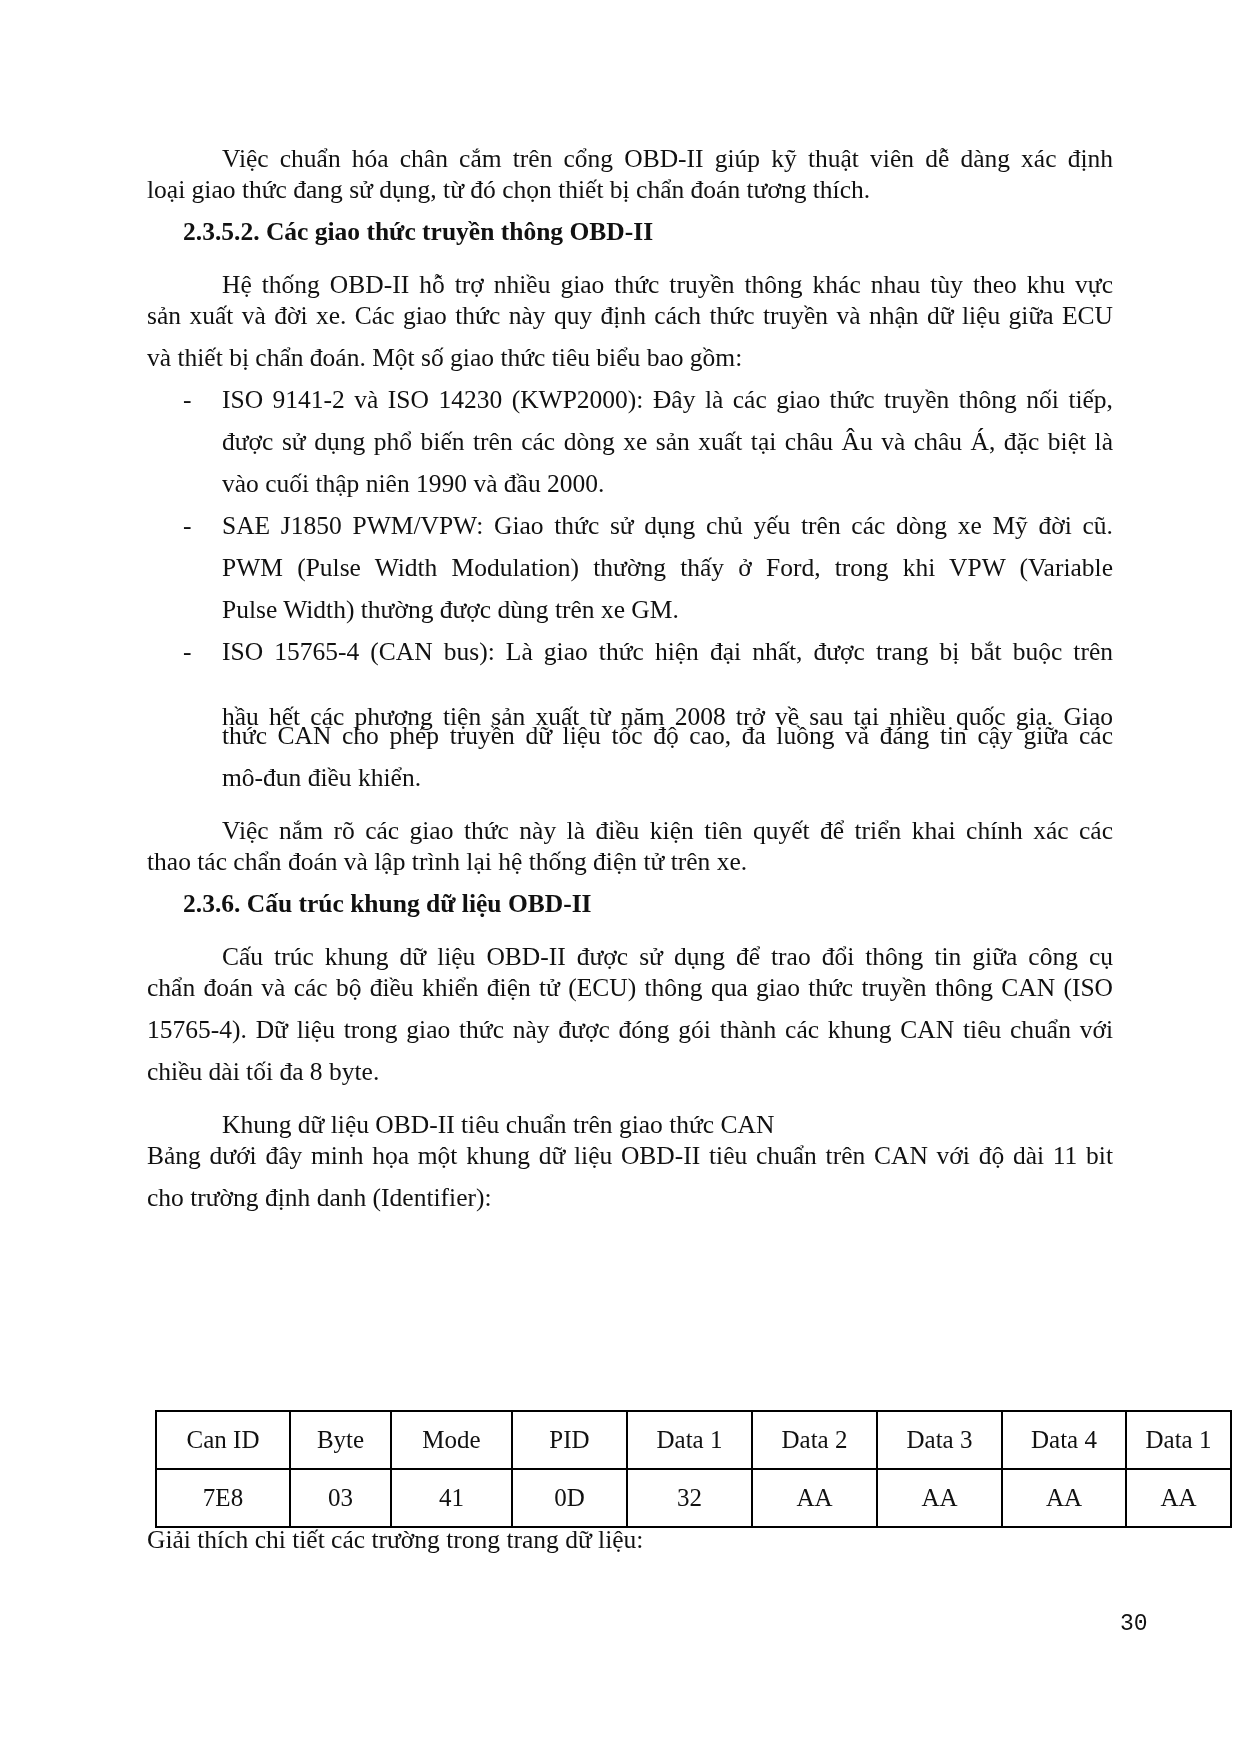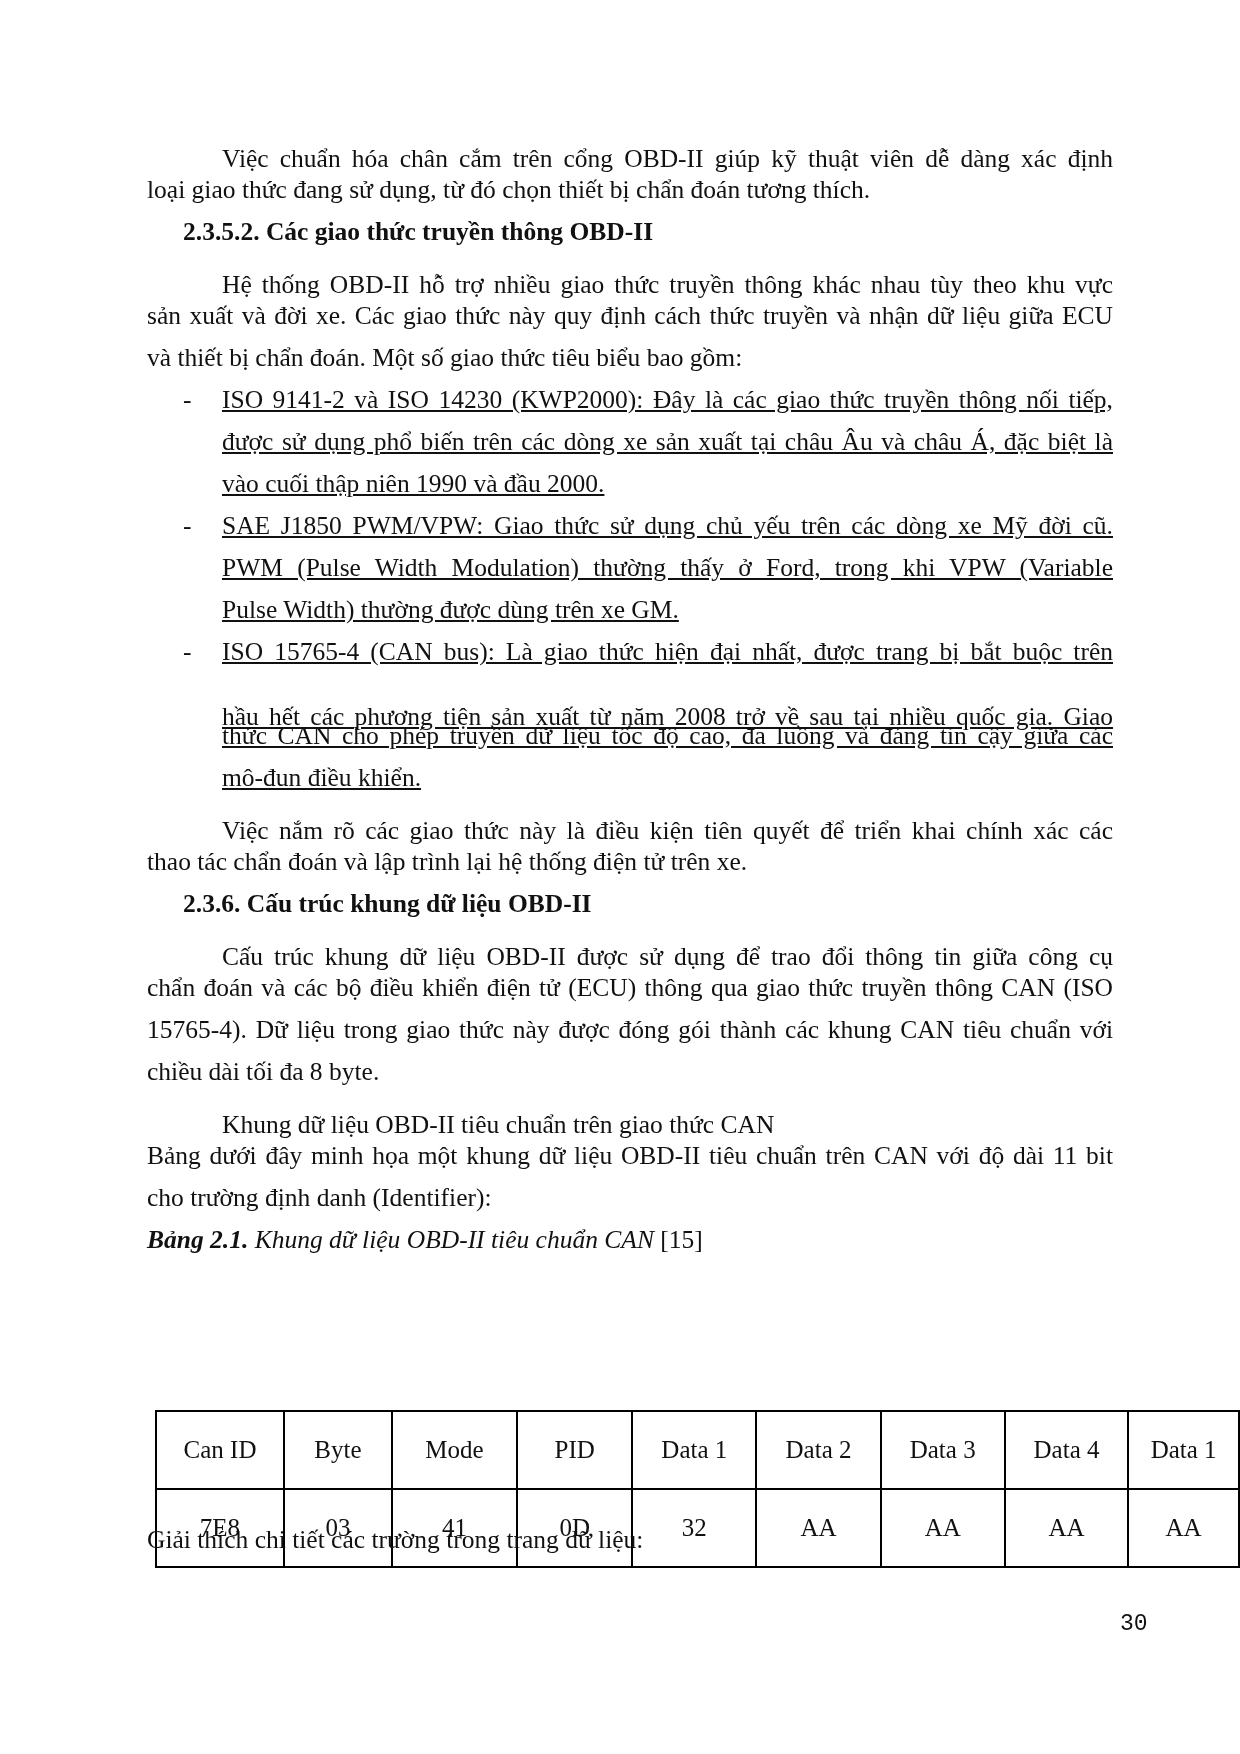--- a/index.html
+++ b/index.html
@@ -2,29 +2,29 @@
 <html><head>
 <meta charset="utf-8">
 <style>
   html, body { margin: 0; padding: 0; background: #ffffff; }
   body { width: 1240px; height: 1754px; position: relative; overflow: hidden;
          font-family: "Liberation Serif", "DejaVu Serif", serif; color: #111; }
   .page { position: absolute; left: 0; top: 0; width: 1240px; height: 1754px; }
   .line { position: absolute; left: 147px; width: 966px; font-size: 25.5px; line-height: 30px; white-space: nowrap; }
   .just { text-align: justify; text-align-last: justify; }
   .indent { left: 222px; width: 891px; margin-top: 11px; }
-  .bullet-text { left: 222px; width: 891px; text-decoration: underline; }
+  .bullet-text { left: 222px; width: 891px; }
   .dash { position: absolute; left: 183px; font-size: 25.5px; line-height: 30px; }
   .heading { font-weight: bold; margin-left: 36px; }
   .caption { font-style: italic; }
   .caption b { font-weight: bold; }
   .caption .ref { font-style: normal; }
   table.can { position: absolute; left: 155px; top: 1410px; border-collapse: collapse;
               font-size: 25px; }
-  table.can td { border: 2px solid #000; text-align: center; height: 44px; padding: 16px; }
+  table.can td { border: 2px solid #000; text-align: center; height: 44px; padding: 6px; }
   .pagenum { position: absolute; left: 1120px; top: 1611px; font-family: Liberation Mono, monospace; font-size: 23px; }
 </style>
 </head>
 <body>
 
 <div class="page">
 
   <div class="line indent just" style="top:133px">Việc chuẩn hóa chân cắm trên cổng OBD-II giúp kỹ thuật viên dễ dàng xác định</div>
   <div class="line" style="top:175px">loại giao thức đang sử dụng, từ đó chọn thiết bị chẩn đoán tương thích.</div>
 
@@ -58,23 +58,20 @@
   <div class="line indent just" style="top:931px">Cấu trúc khung dữ liệu OBD-II được sử dụng để trao đổi thông tin giữa công cụ</div>
   <div class="line just" style="top:973px">chẩn đoán và các bộ điều khiển điện tử (ECU) thông qua giao thức truyền thông CAN (ISO</div>
   <div class="line just" style="top:1015px">15765-4). Dữ liệu trong giao thức này được đóng gói thành các khung CAN tiêu chuẩn với</div>
   <div class="line" style="top:1057px">chiều dài tối đa 8 byte.</div>
 
   <div class="line indent" style="top:1099px">Khung dữ liệu OBD-II tiêu chuẩn trên giao thức CAN</div>
 
   <div class="line just" style="top:1141px">Bảng dưới đây minh họa một khung dữ liệu OBD-II tiêu chuẩn trên CAN với độ dài 11 bit</div>
   <div class="line" style="top:1183px">cho trường định danh (Identifier):</div>
 
-  <div class="line caption" style="top:1225px">
-    <b>Bảng 2.1.</b><span> Khung dữ liệu OBD-II tiêu chuẩn CAN </span><span class="ref">[15]</span>
-  </div>
 
   <table class="can">
     <tbody>
         <tr>
       <td style="width:120px">Can ID</td>
       <td style="width:87px">Byte</td>
       <td style="width:107px">Mode</td>
       <td style="width:101px">PID</td>
       <td style="width:111px">Data 1</td>
       <td style="width:111px">Data 2</td>

